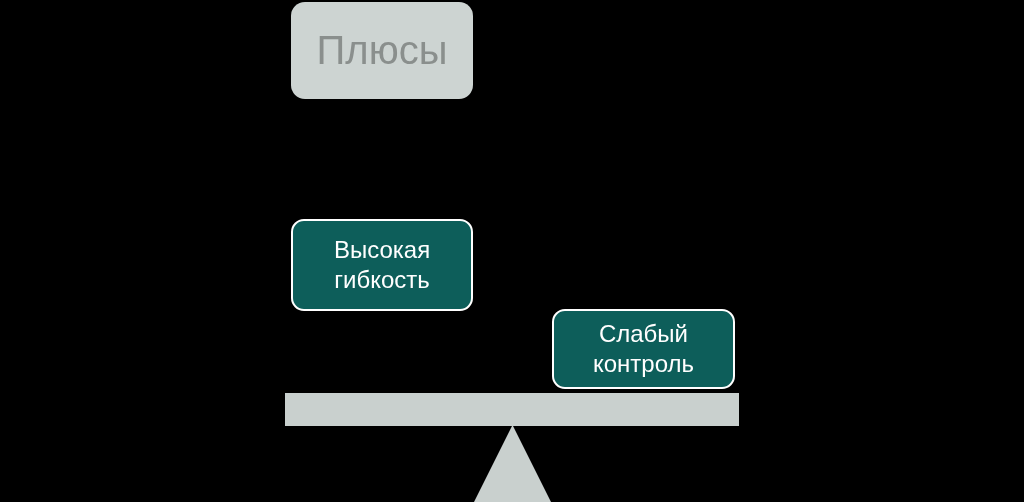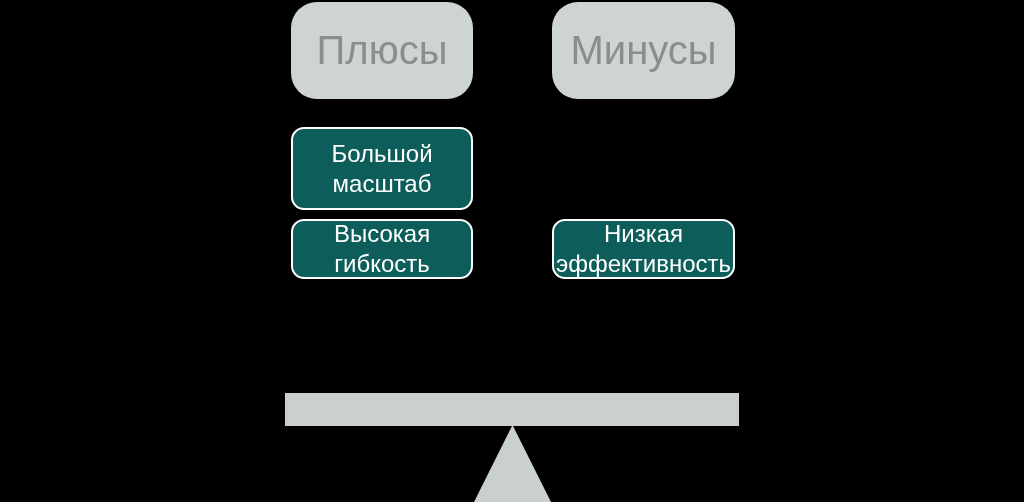--- a/index.html
+++ b/index.html
@@ -20,21 +20,21 @@
     background: var(--background);
     overflow: hidden;
     font-family: "Liberation Sans", sans-serif;
   }
   .col-left  { left: 291px; width: 182px; }
   .col-right { left: 552px; width: 183px; }
   .header-box {
     position: absolute;
     top: 2px;
     height: 97px;
-    border-radius: 26px;
+    border-radius: 14px;
     background: var(--header_bg);
     display: flex;
     align-items: center;
     justify-content: center;
     font-size: 40px;
     color: var(--header_text);
   }
   .item {
     position: absolute;
     border-radius: 13px;
@@ -44,21 +44,21 @@
     display: flex;
     align-items: center;
     justify-content: center;
     text-align: center;
     font-size: 24px;
     line-height: 30px;
     white-space: pre-line;
     padding: 2px;
   }
   .row-0 { top: 127px; height: 83px; }
-  .row-1 { top: 219px; height: 60px; }
+  .row-1 { top: 219px; height: 92px; }
   .row-2 { top: 309px; height: 80px; }
   .beam {
     position: absolute;
     left: 285px;
     top: 393px;
     width: 454px;
     height: 33px;
     background: var(--beam);
   }
   .fulcrum {
@@ -73,32 +73,27 @@
 </style>
 </head>
 <body>
 
 <div class="stage">
 
   <div class="header-box col-left">
     <span>Плюсы</span>
   </div>
 
-  <div class="header-box col-right">
-    <span>Минусы</span>
-  </div>
 
-  <div class="item col-left row-0">Большой
-масштаб</div>
 
   <div class="item col-left row-1">Высокая
 гибкость</div>
 
 
 
-  <div class="item col-right row-1">Низкая
-эффективность</div>
 
+  <div class="item col-right row-2">Слабый
+контроль</div>
 
   <div class="beam"></div>
   <div class="fulcrum"></div>
 
 </div>
 
 </body></html>

